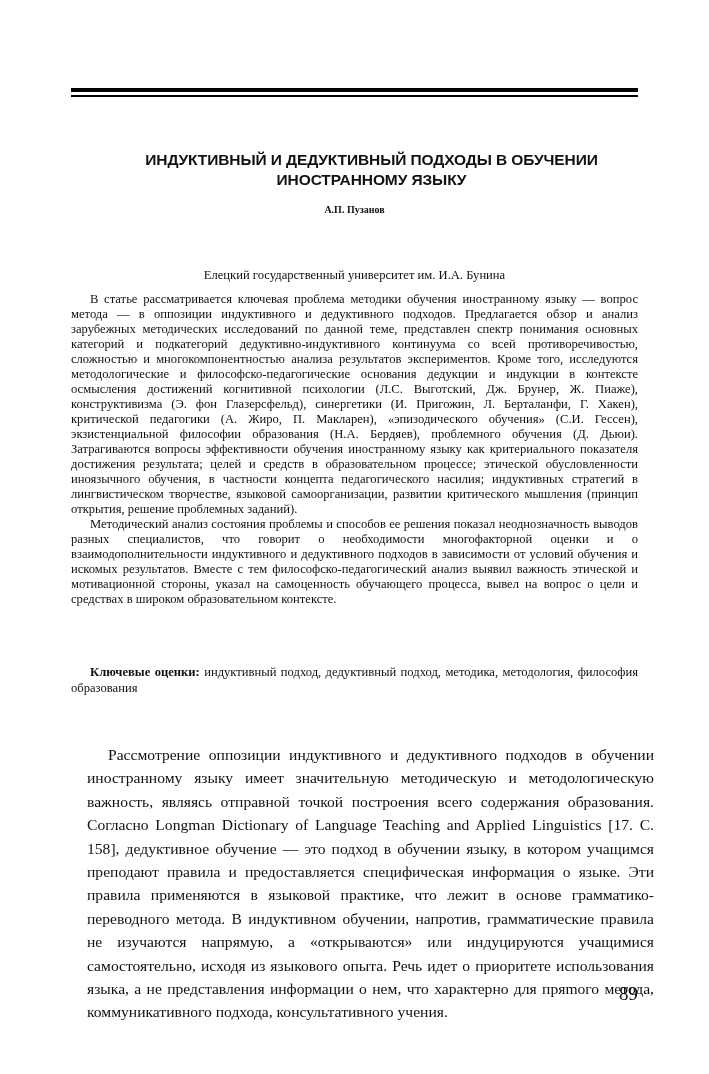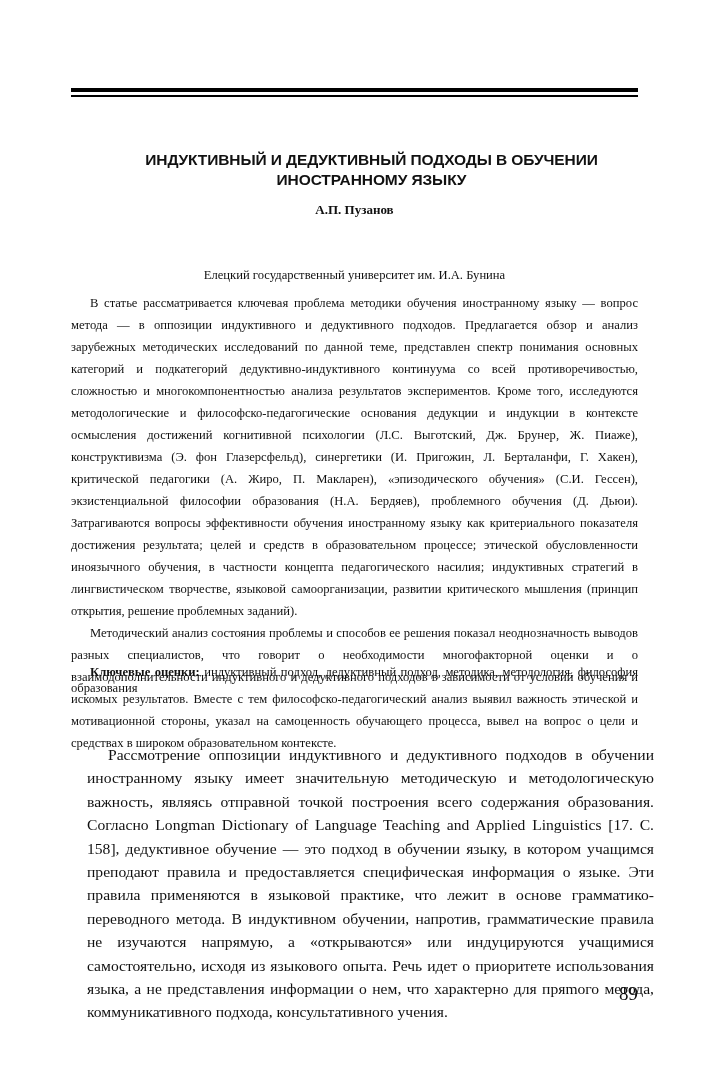--- a/index.html
+++ b/index.html
@@ -44,42 +44,42 @@
     letter-spacing: -0.1px;
   }
   .title span { display: block; }
   .author {
     position: absolute;
     left: 71px;
     width: 567px;
     top: 201px;
     text-align: center;
     font-weight: bold;
-    font-size: 13px;
+    font-size: 10px;
     line-height: 17px;
   }
   .affiliation {
     position: absolute;
     left: 71px;
     width: 567px;
     top: 232px;
     text-align: center;
     font-size: 12.6px;
     line-height: 15.5px;
     margin-top: 36px;
   }
   .affiliation .addr { font-style: italic; display: block; }
   .affiliation .inst { display: block; }
   .abstract {
     position: absolute;
     left: 71px;
     width: 567px;
     top: 292px;
     font-size: 12.6px;
-    line-height: 22px;
+    line-height: 15px;
     text-align: justify;
     hyphens: manual;
   }
   .abstract p {
     margin: 0;
     text-indent: 19px;
   }
   .keywords {
     position: absolute;
     left: 71px;

